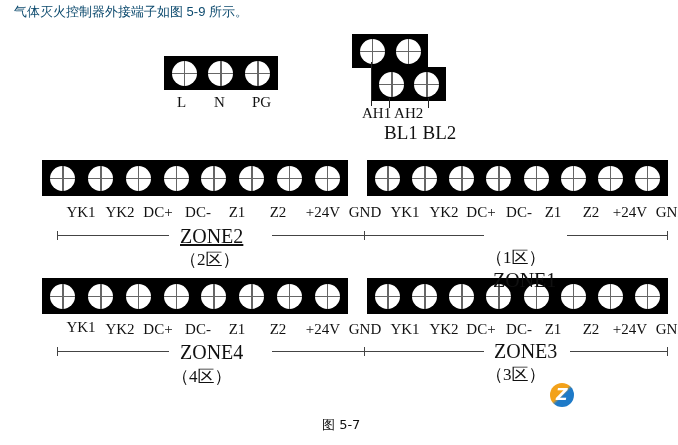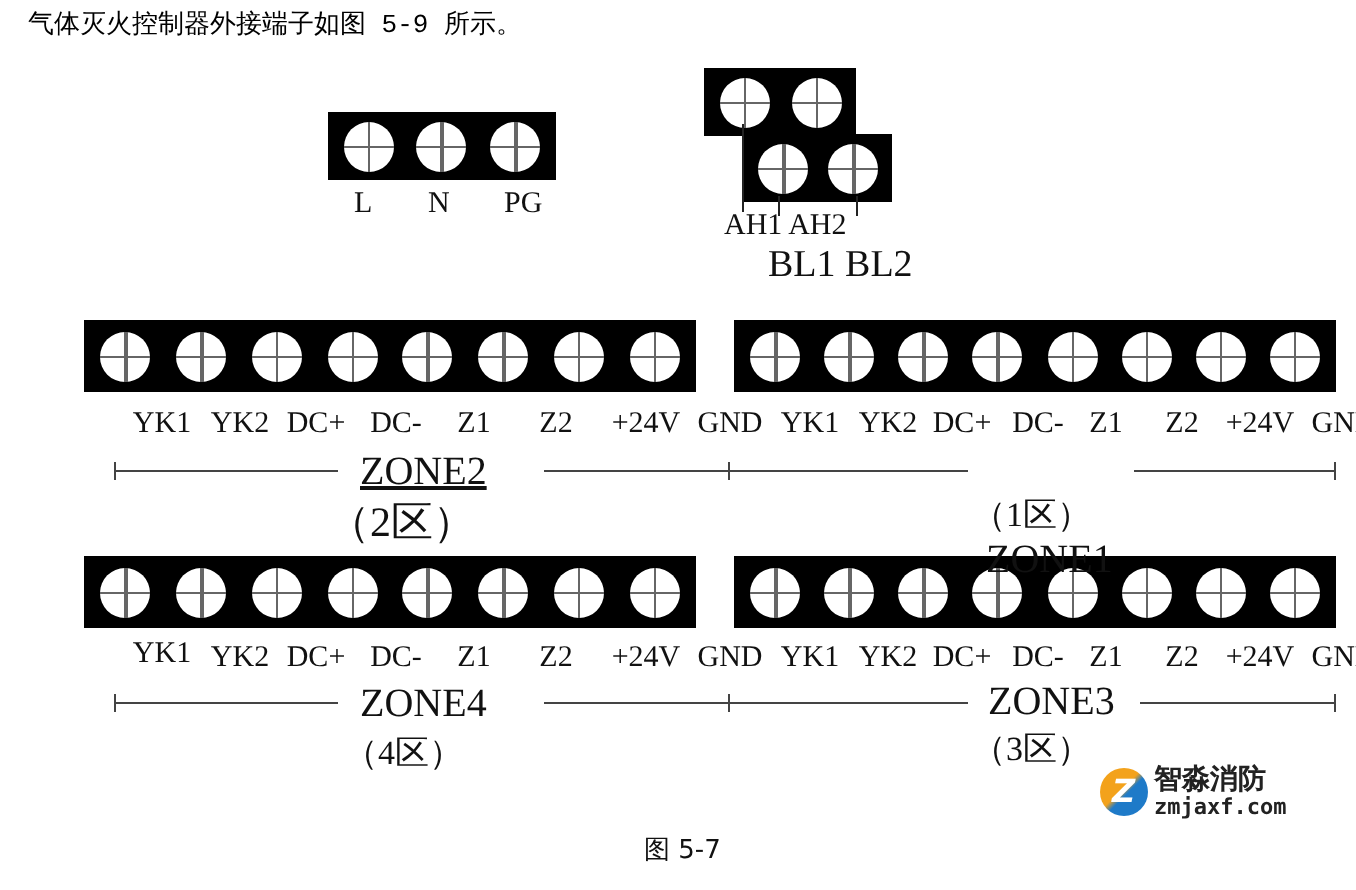--- a/index.html
+++ b/index.html
@@ -1,19 +1,19 @@
 <!DOCTYPE html>
 <html><head>
 <meta charset="utf-8">
 <style>
   html, body { margin:0; padding:0; background:#fff; }
   body { width:678px; height:445px; position:relative; overflow:hidden;
          font-family:"Liberation Serif", serif; color:#111; }
   .abs { position:absolute; }
-  .intro { left:14px; top:3px; font-family:Liberation Mono, monospace; font-size:13px; color:#000000; white-space:nowrap; }
+  .intro { left:14px; top:3px; font-family:Liberation Sans, sans-serif; font-size:13px; color:#0c4a6e; white-space:nowrap; }
   .block { position:absolute; background:#000; display:flex; align-items:center; justify-content:space-around; box-sizing:border-box; padding:0 2px; }
   .screw { width:25px; height:25px; border-radius:50%; background:#fff; position:relative; flex:0 0 auto; }
   .screw::before { content:""; position:absolute; left:12px; top:0; width:1.5px; height:25px; background:#666; }
   .screw::after  { content:""; position:absolute; top:12px; left:0; height:1.5px; width:25px; background:#666; }
   .lbl { position:absolute; font-size:15px; white-space:nowrap; line-height:1; }
   .big { font-size:20px; }
   .row-labels { position:absolute; display:flex; font-size:15px; white-space:nowrap; line-height:1; }
   .row-labels span { position:absolute; transform:translateX(-50%);margin-left:20px; }
   .hline { position:absolute; height:1px; background:#444; }
   .tick { position:absolute; width:1px; height:9px; background:#444; }
@@ -147,29 +147,25 @@
 
 <div class="tick" style="left:57px;top:347px;"></div>
 <div class="hline" style="left:57px;top:351px;width:112px;"></div>
 <div class="hline" style="left:272px;top:351px;width:93px;"></div>
 <div class="tick" style="left:364px;top:347px;"></div>
 <div class="hline" style="left:364px;top:351px;width:120px;"></div>
 <div class="hline" style="left:570px;top:351px;width:97px;"></div>
 <div class="tick" style="left:667px;top:347px;"></div>
 
 <span class="lbl big" style="left:180px;top:226px;text-decoration:underline;">ZONE2</span>
-<span class="lbl" style="left:164px;top:251px;font-size:21px;font-family:Liberation Serif, serif;">（2区）</span>
+<span class="lbl" style="left:180px;top:251px;font-size:17px;font-family:Liberation Serif, serif;">（2区）</span>
 <span class="lbl big" style="left:493px;top:226px;margin-top:44px;">ZONE1</span>
 <span class="lbl" style="left:486px;top:249px;font-size:17px;">（1区）</span>
 <span class="lbl big" style="left:180px;top:342px;">ZONE4</span>
 <span class="lbl" style="left:172px;top:368px;font-size:17px;">（4区）</span>
 <span class="lbl big" style="left:494px;top:341px;">ZONE3</span>
 <span class="lbl" style="left:486px;top:366px;font-size:17px;">（3区）</span>
 
 <div class="abs caption">图 5-7</div>
 
 <div class="abs logo">
   <div class="logo-mark"></div>
-  <div class="logo-text">
-    <span class="logo-cn">智淼消防</span>
-    <span class="logo-url">zmjaxf.com</span>
-  </div>
 </div>
 
 </body></html>

